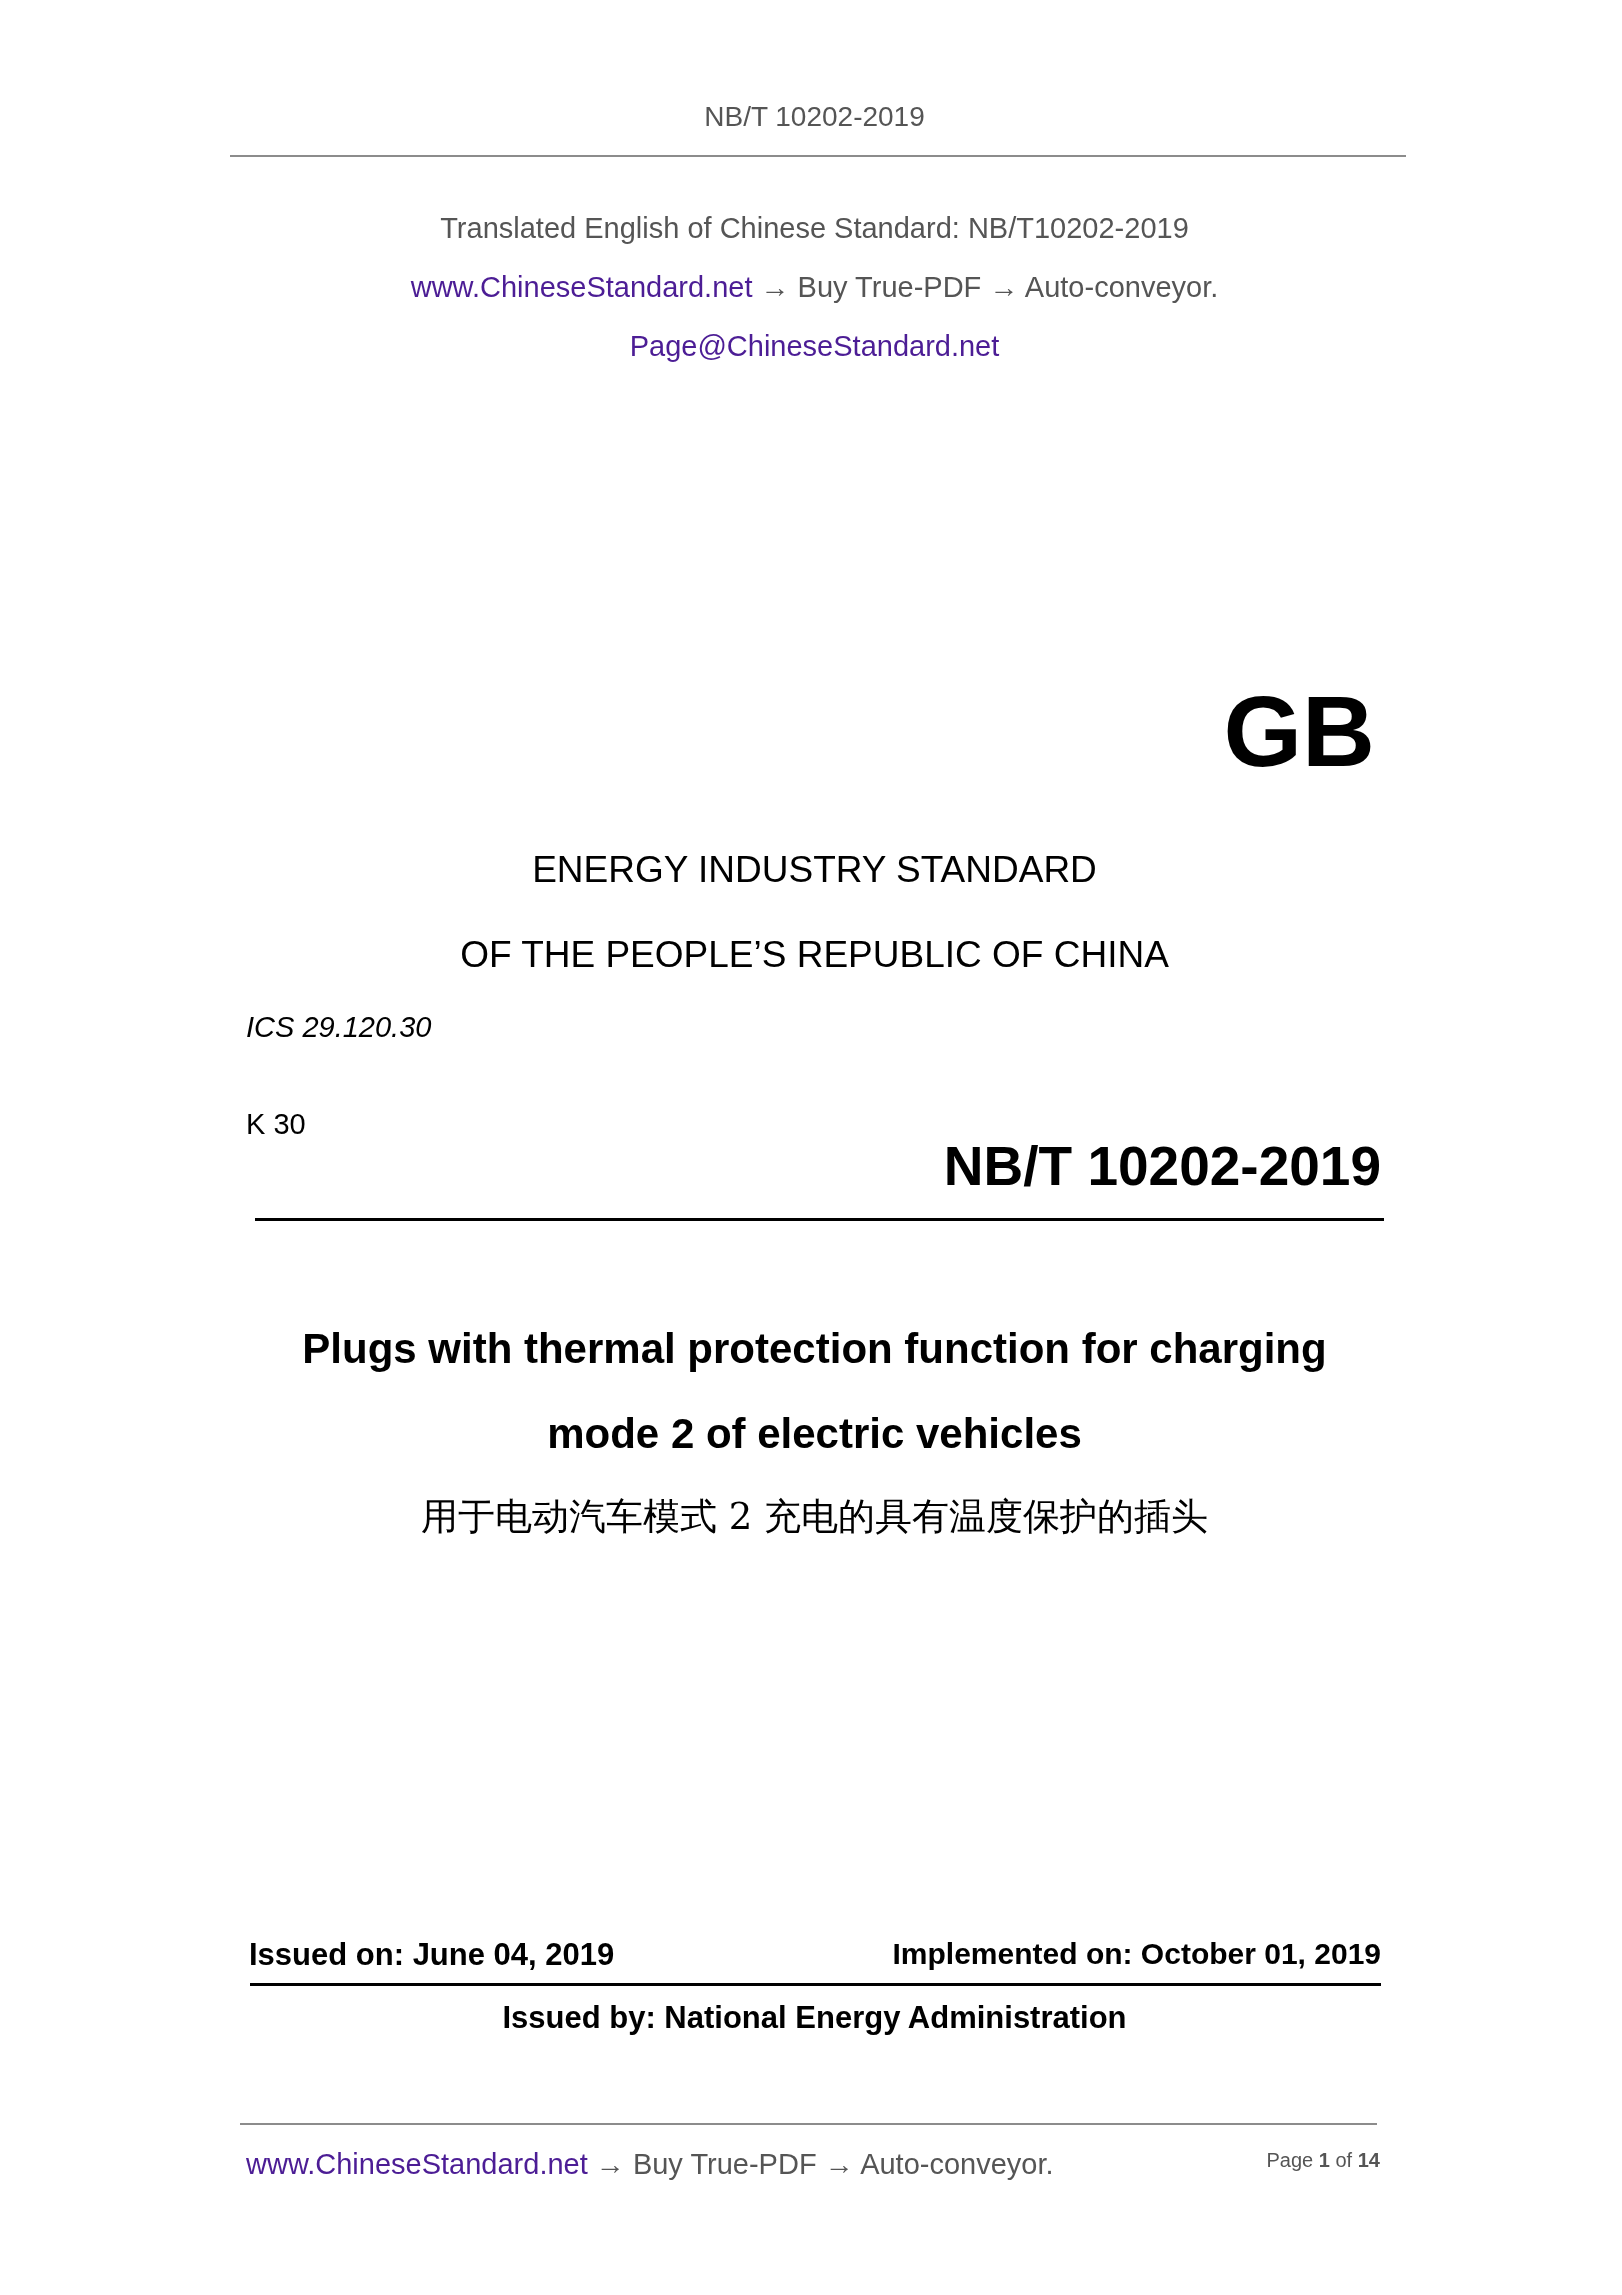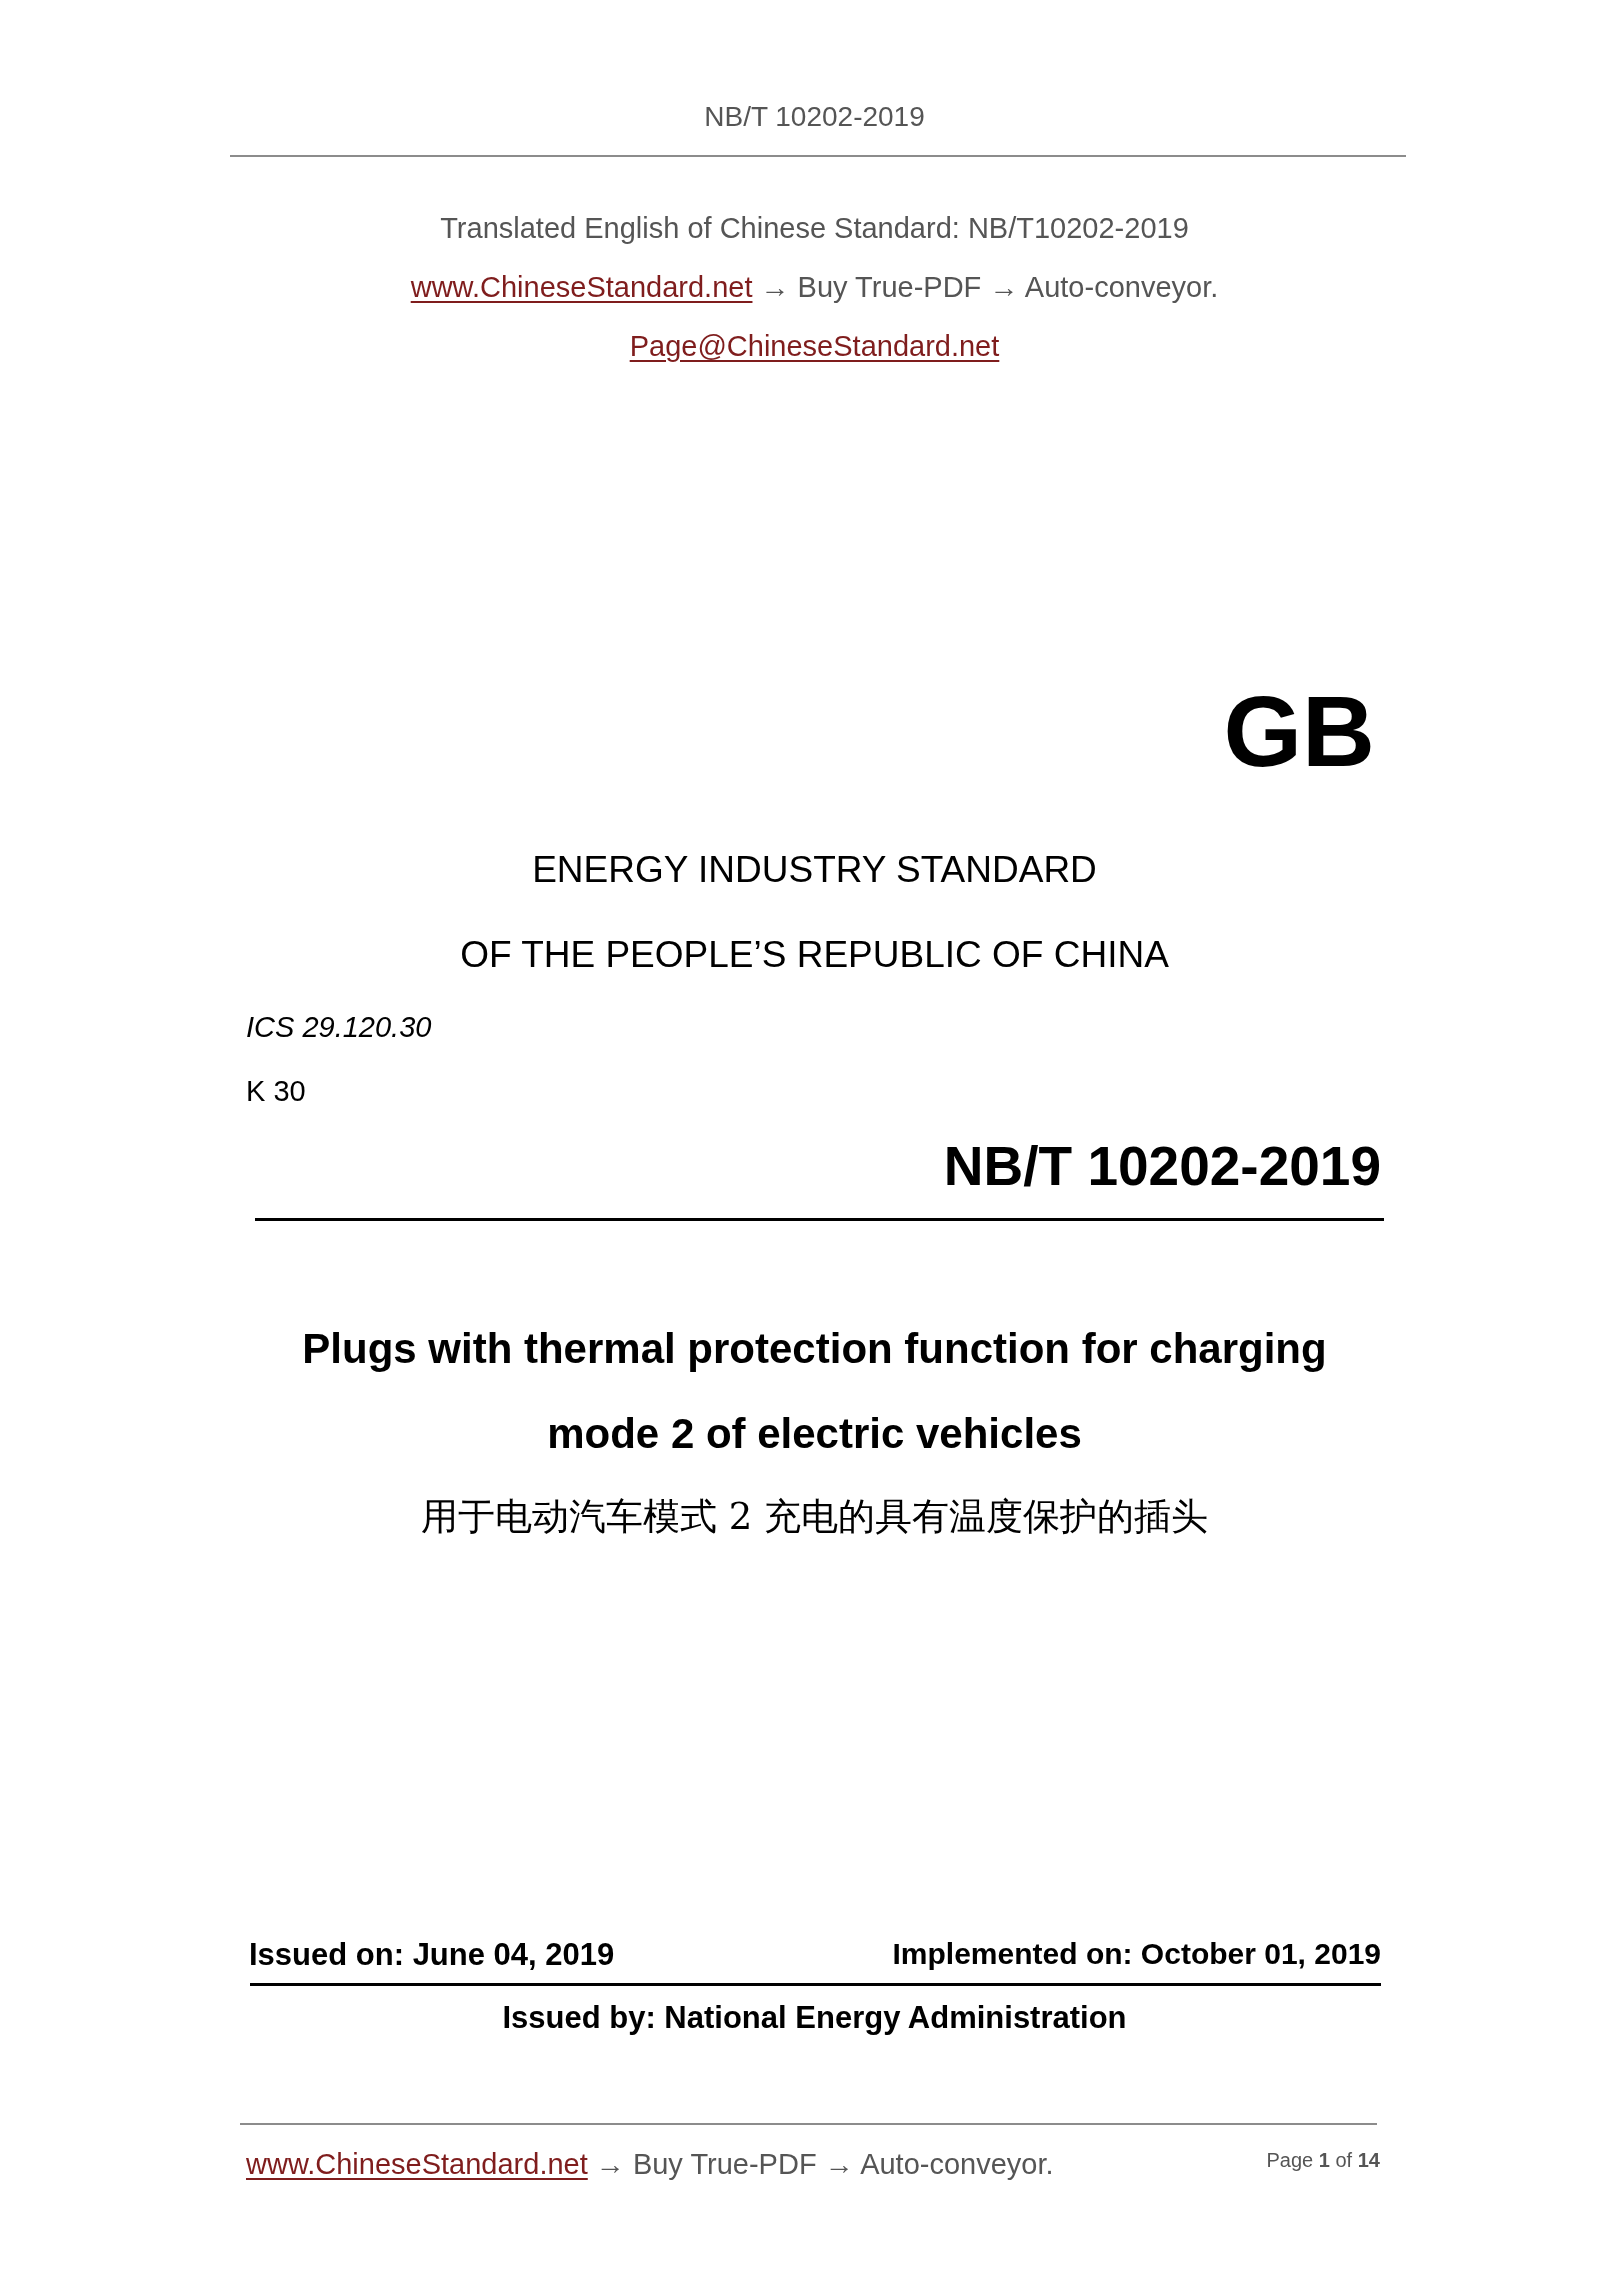--- a/index.html
+++ b/index.html
@@ -1,21 +1,21 @@
 <!DOCTYPE html>
 <html style="font-size:10.5px"><head>
 <meta charset="utf-8">
 <style>
   html, body { margin: 0; padding: 0; background: #ffffff; }
   body { width: 1623px; height: 2295px; position: relative; overflow: hidden;
          font-family: "Liberation Sans", "DejaVu Sans", sans-serif; color: #000; }
   .abs { position: absolute; line-height: 1; white-space: nowrap; margin: 0; }
   .center { left: 0; width: 1629px; text-align: center; }
   .grey { color: #555555; }
-  .link { text-decoration: underline; text-decoration-thickness: 2px; text-underline-offset: 3.9px; color: #7f1d1d; }
+  .link { text-decoration-thickness: 2px; text-underline-offset: 3.9px; color: #4c1d95; }
   .hrule { position: absolute; }
   .bold { font-weight: bold; }
   .cjk { font-family: "DejaVu Serif", "Liberation Serif", serif; }
 </style>
 </head>
 <body>
 
 <div class="abs center grey" style="top:103px; font-size:28px;">NB/T 10202-2019</div>
 <div class="hrule" style="left:230px; top:155px; width:1176px; height:2px; background:#8c8c8c;"></div>
 
@@ -32,21 +32,21 @@
 <div class="abs center" style="top:332px; font-size:29px;">
   <span class="link">Page@ChineseStandard.net</span>
 </div>
 
 <div class="abs bold" style="top:681px; right:248px; font-size:101px;">GB</div>
 
 <div class="abs center" style="top:851px; font-size:37px;">ENERGY INDUSTRY STANDARD</div>
 <div class="abs center" style="top:936px; font-size:37px;">OF THE PEOPLE’S REPUBLIC OF CHINA</div>
 
 <div class="abs" style="top:1013px; left:246px; font-size:29px;font-style:italic;">ICS 29.120.30</div>
-<div class="abs" style="top:1077px; left:246px; font-size:29px;">K 30</div>
+<div class="abs" style="top:1110px; left:246px; font-size:29px;">K 30</div>
 
 <div class="abs bold" style="top:1139px; right:242px; font-size:55px;">NB/T 10202-2019</div>
 <div class="hrule" style="left:255px; top:1218px; width:1129px; height:3.3px; background:#000;"></div>
 
 <div class="abs center bold" style="top:1328px; font-size:42px;">Plugs with thermal protection function for charging</div>
 <div class="abs center bold" style="top:1413px; font-size:42px;">mode 2 of electric vehicles</div>
 <div class="abs center cjk" style="top:1498px; font-size:37px;">用于电动汽车模式 2 充电的具有温度保护的插头</div>
 
 <div class="abs bold" style="top:1939px; left:249px; font-size:31px;">Issued on: June 04, 2019</div>
 <div class="abs bold" style="top:1939px; right:242px; font-size:30px;">Implemented on: October 01, 2019</div>

